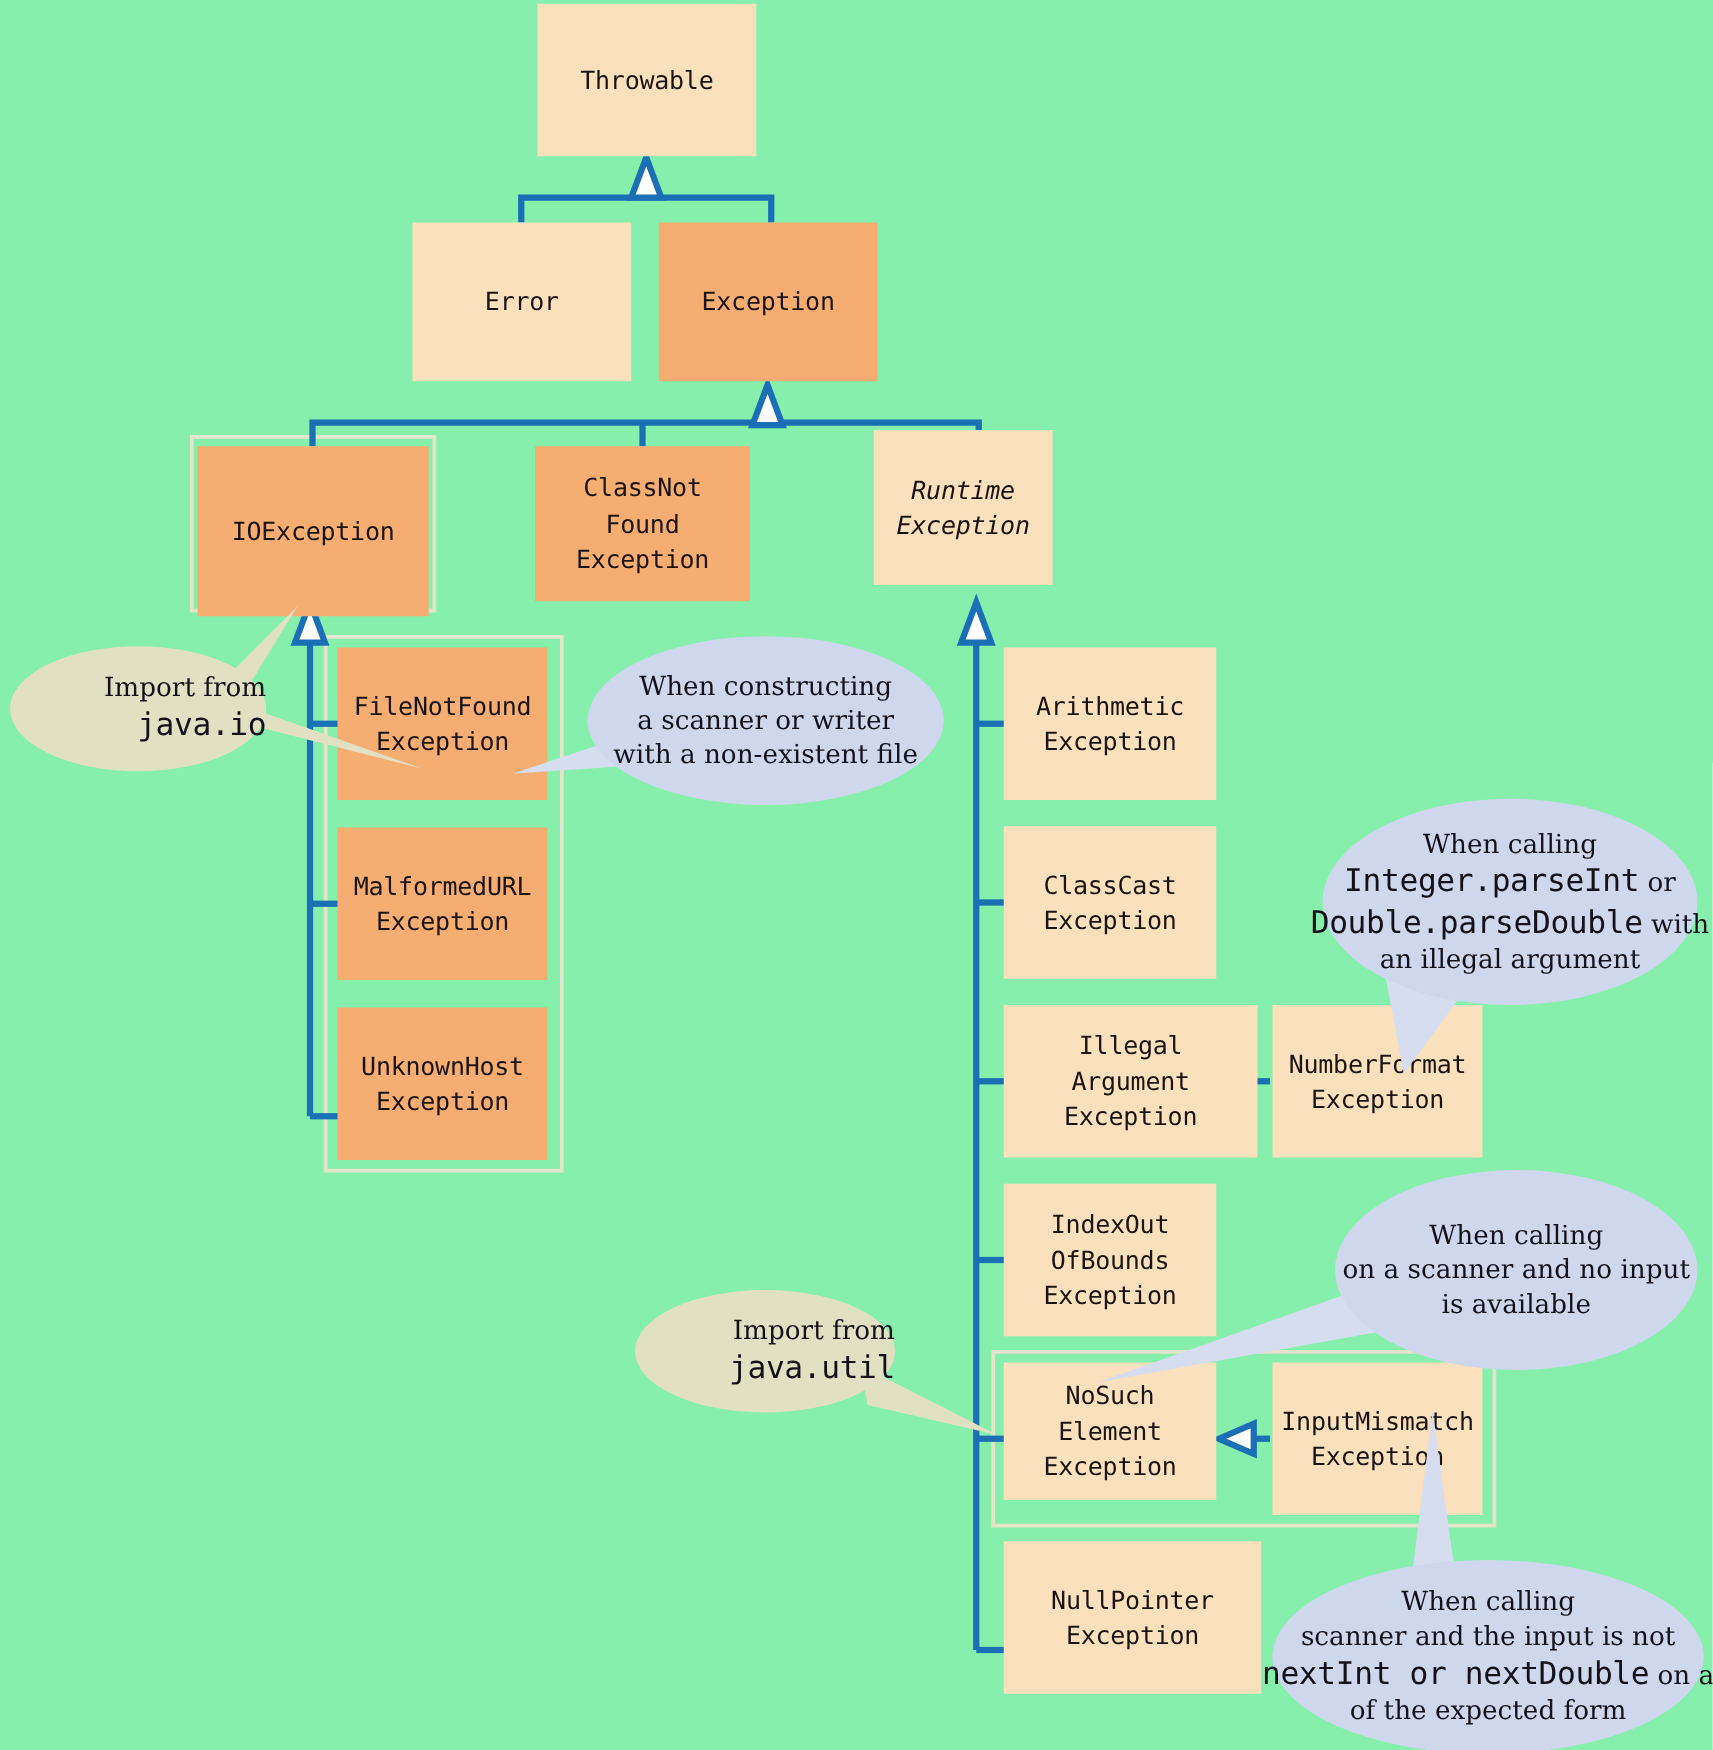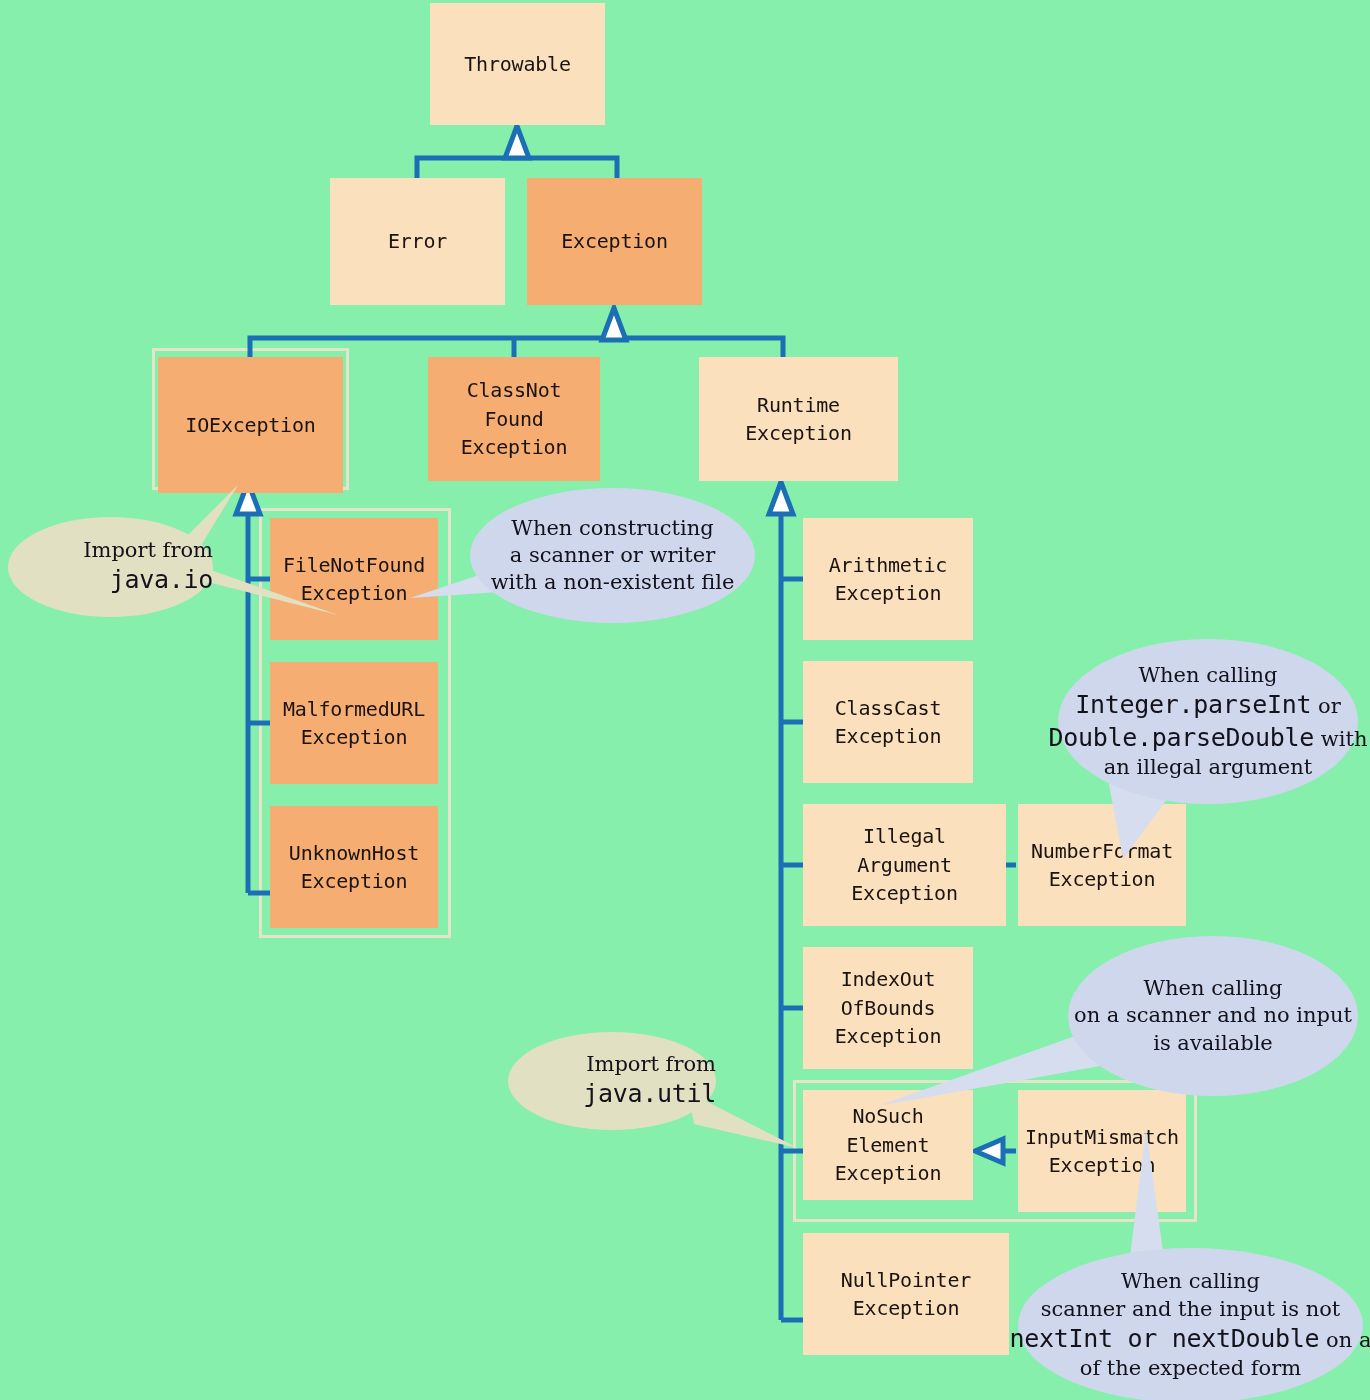--- a/index.html
+++ b/index.html
@@ -109,21 +109,21 @@
   </svg>
 
   <div class="node light" style="left:430px;top:3px;width:175px;height:122px;">Throwable</div>
   <div class="node light" style="left:330px;top:178px;width:175px;height:127px;">Error</div>
   <div class="node dark" style="left:527px;top:178px;width:175px;height:127px;">Exception</div>
 
   <div class="node dark" style="left:158px;top:357px;width:185px;height:136px;">IOException</div>
   <div class="node dark" style="left:428px;top:357px;width:172px;height:124px;">ClassNot
 Found
 Exception</div>
-  <div class="node light" style="left:699px;top:357px;width:199px;height:124px;">Runtime
+  <div class="node light" style="left:699px;top:344px;width:143px;height:124px;font-style:italic;">Runtime
 Exception</div>
 
   <div class="node dark" style="left:270px;top:518px;width:168px;height:122px;">FileNotFound
 Exception</div>
   <div class="node dark" style="left:270px;top:662px;width:168px;height:122px;">MalformedURL
 Exception</div>
   <div class="node dark" style="left:270px;top:806px;width:168px;height:122px;">UnknownHost
 Exception</div>
 
   <div class="node light" style="left:803px;top:518px;width:170px;height:122px;">Arithmetic
@@ -151,21 +151,21 @@
     <svg class="tail" style="left:120px;top:-32px;width:215px;height:160px;" viewBox="0 0 215 160">
       <polygon points="40,70 110,0 72,62" fill="#E2E0C3"></polygon>
       <polygon points="40,70 210,130 60,92" fill="#E2E0C3"></polygon>
     </svg>
     <div class="bubble" style="width:205px;height:100px;">
       <div class="line">Import from</div>
       <div class="line"><span class="mono">java.io</span></div>
     </div>
   </div>
 
-  <div class="callout blue" style="left:470px;top:488px;width:285px;height:135px;">
+  <div class="callout blue" style="left:470px;top:509px;width:285px;height:135px;">
     <svg class="tail" style="left:-60px;top:60px;width:140px;height:90px;" viewBox="0 0 140 90">
       <polygon points="120,10 0,50 118,42" fill="#D6DDEF"></polygon>
     </svg>
     <div class="bubble" style="width:285px;height:135px;">
       <div class="line">When constructing</div>
       <div class="line">a scanner or writer</div>
       <div class="line">with a non-existent file</div>
     </div>
   </div>
 

